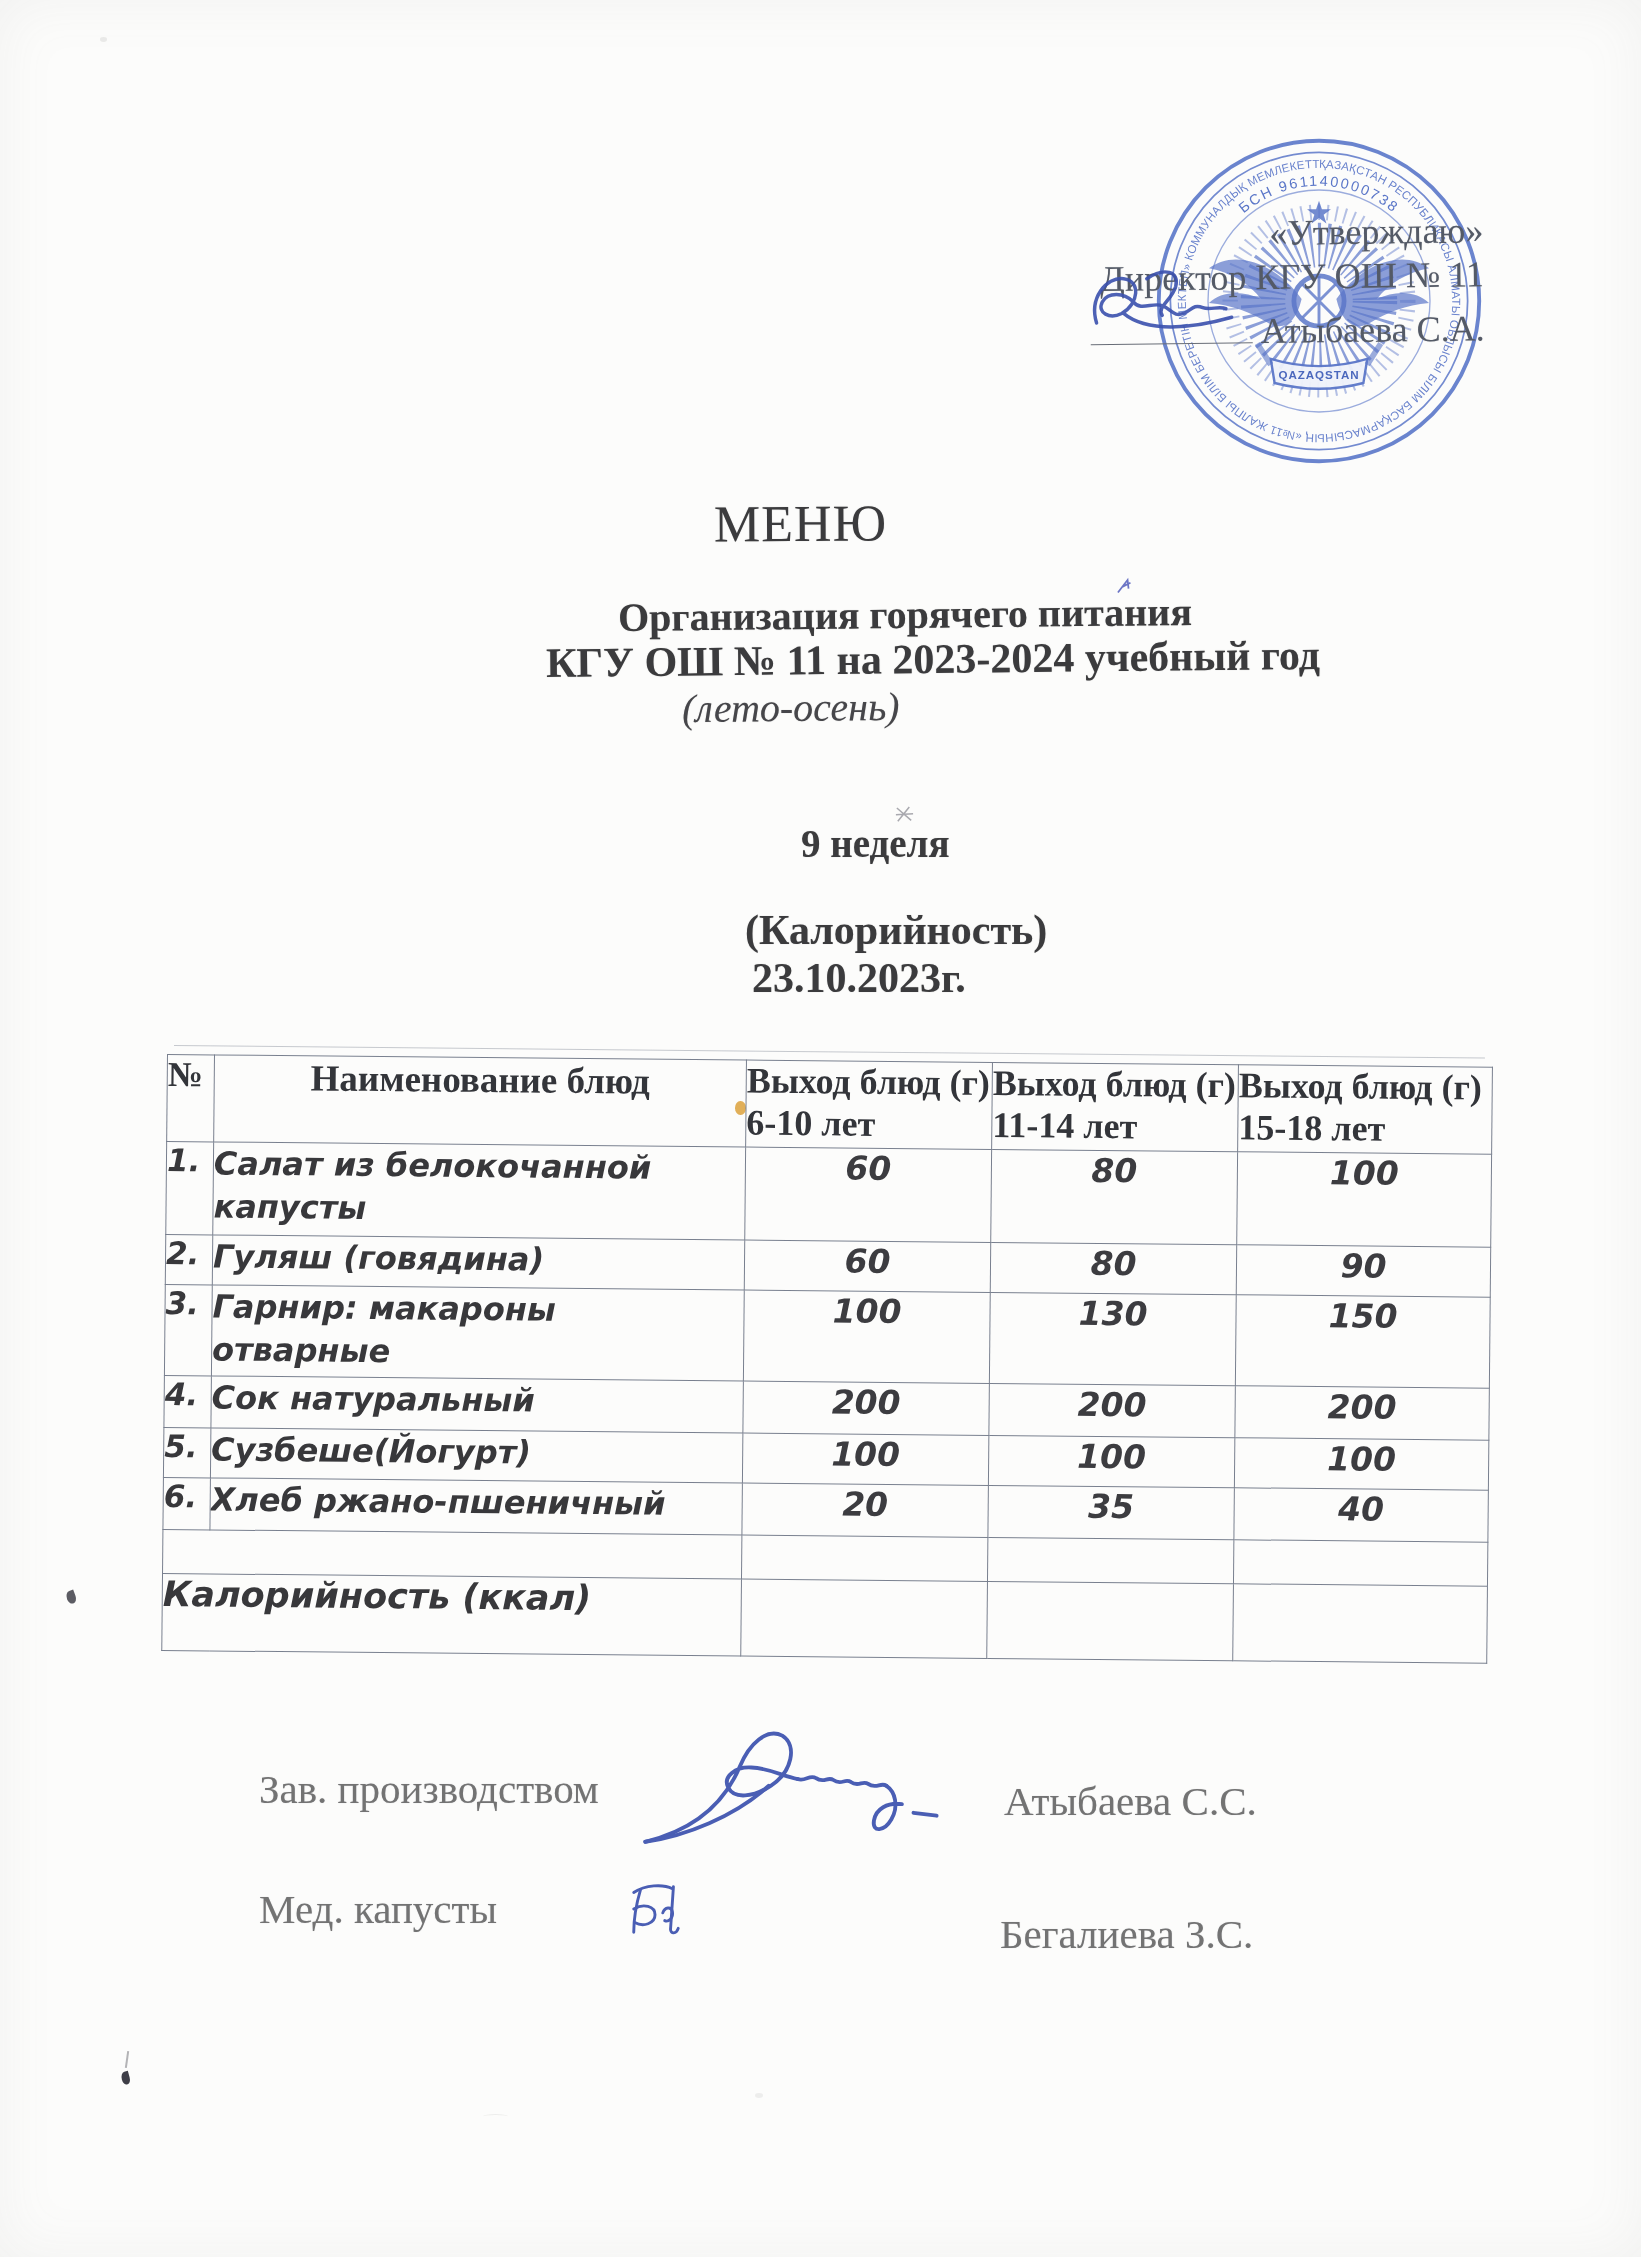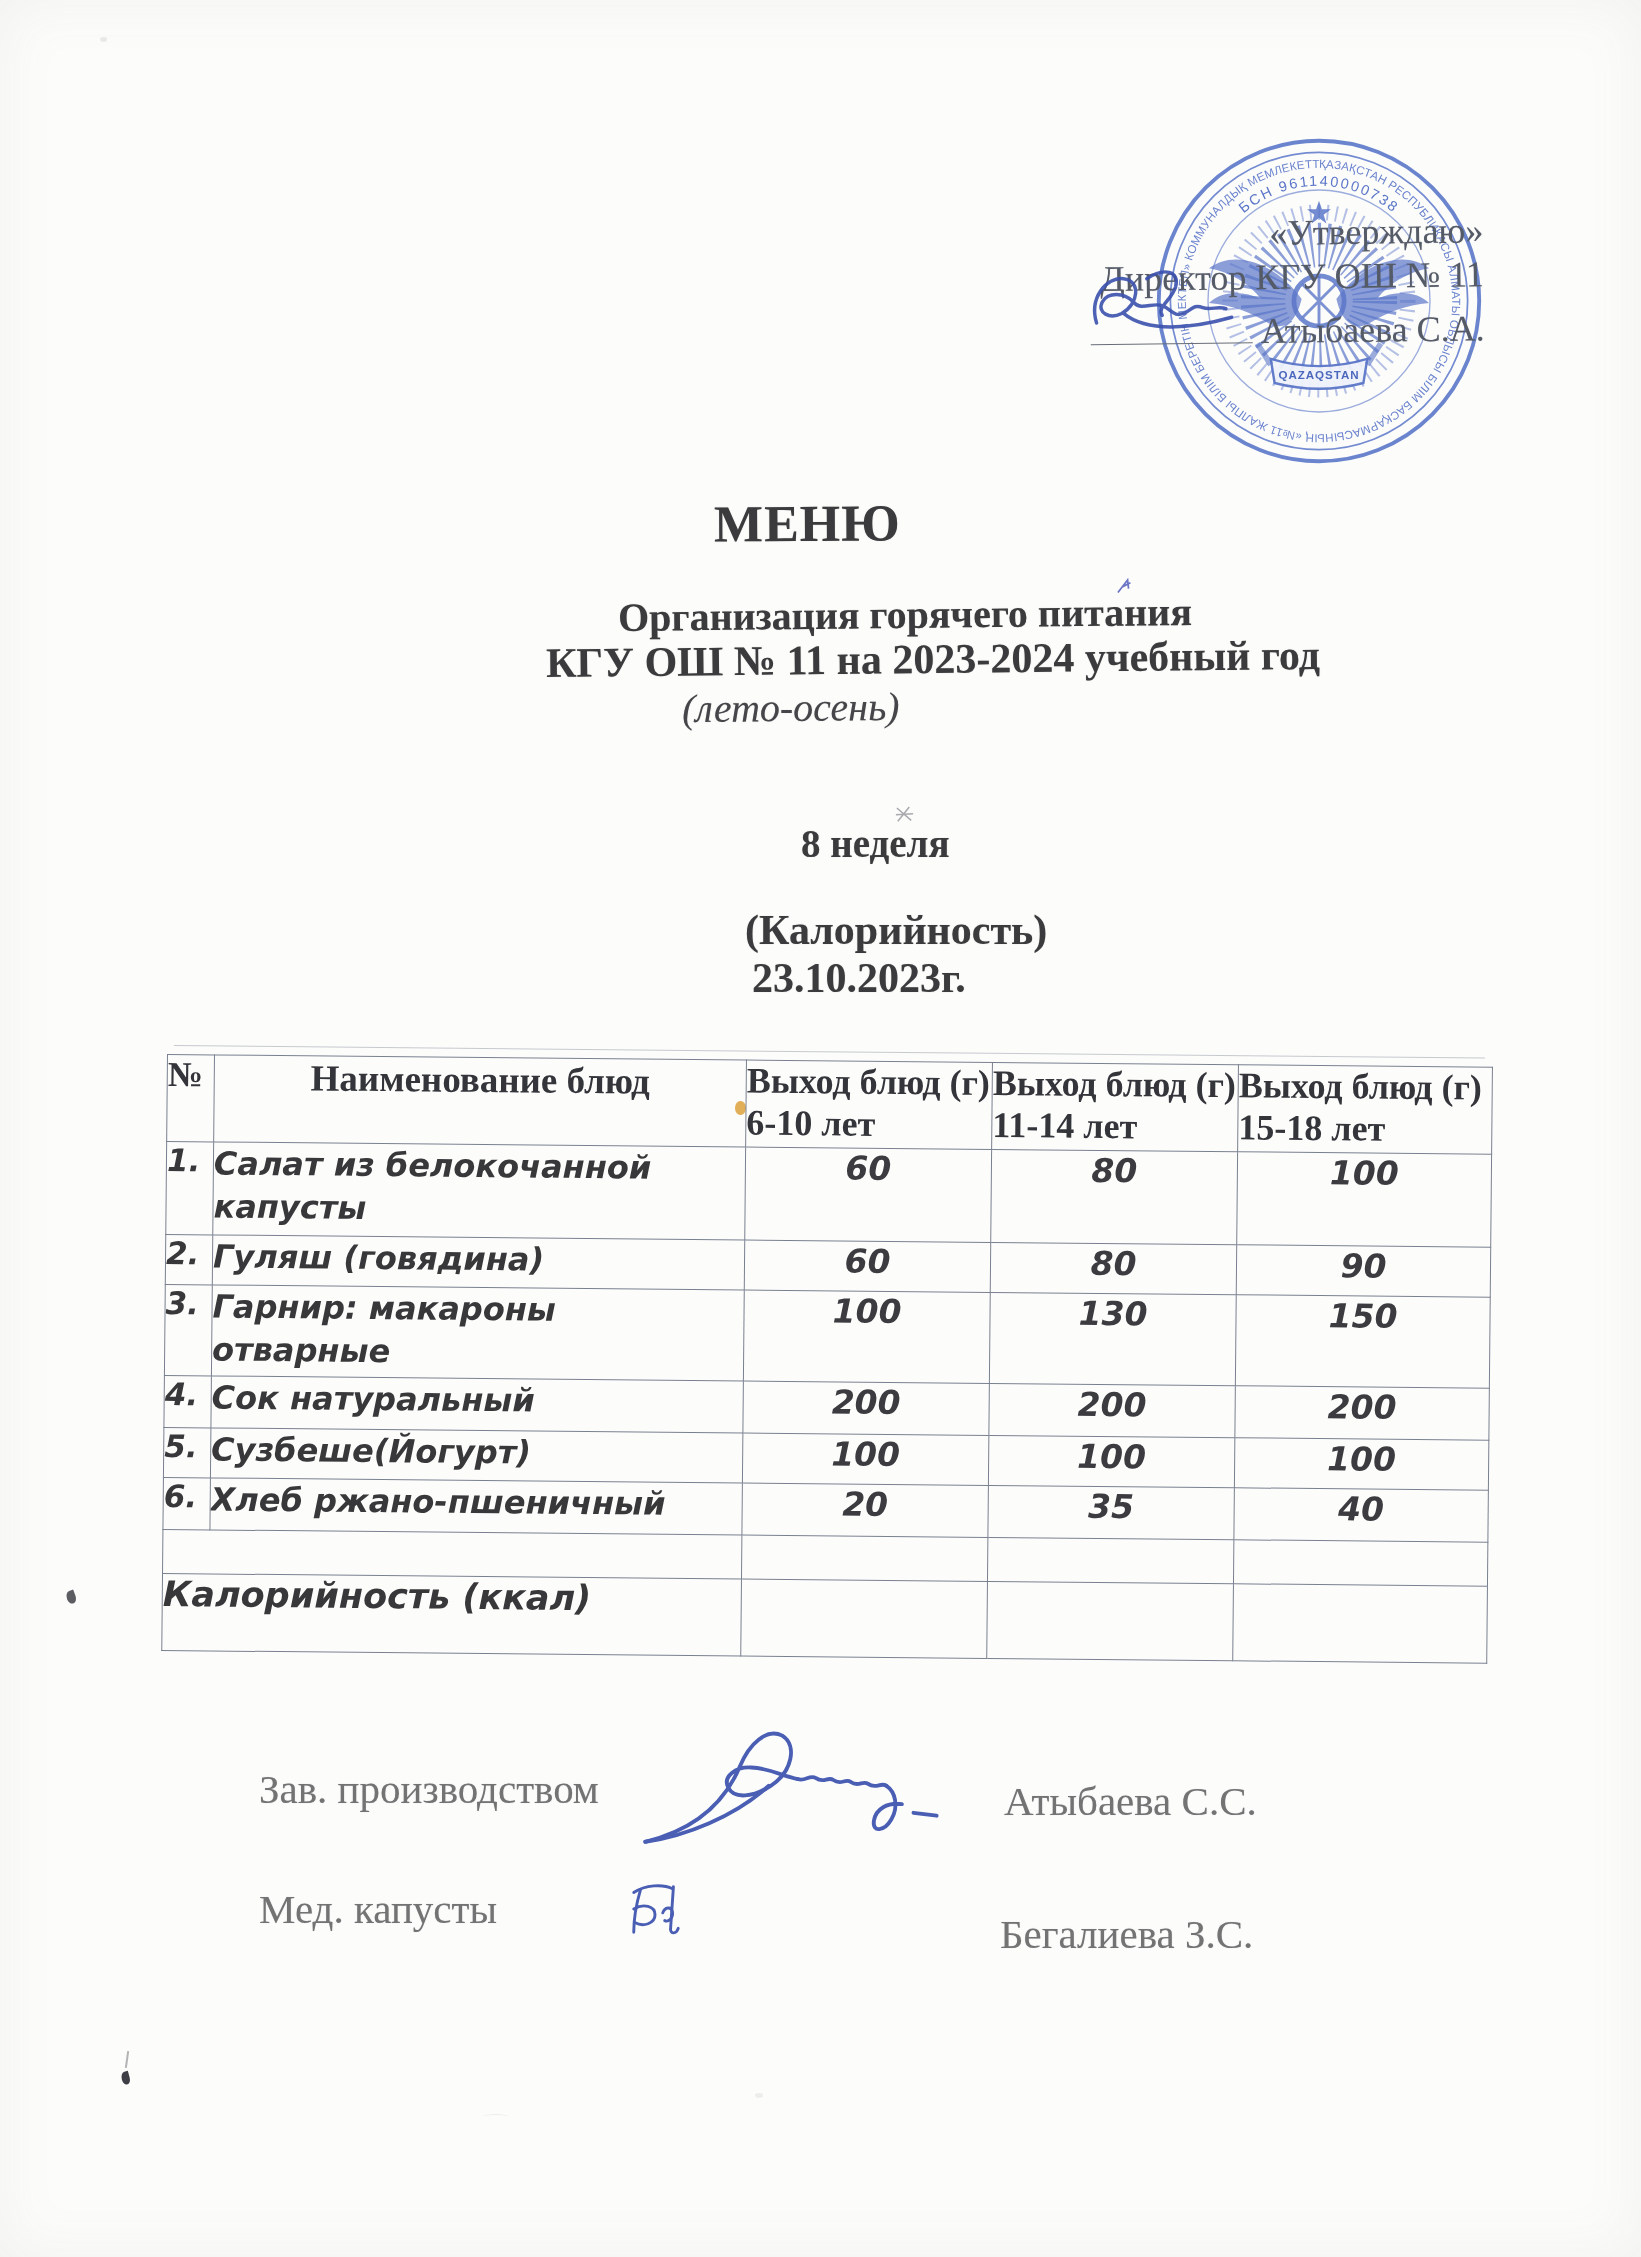--- a/index.html
+++ b/index.html
@@ -22,21 +22,21 @@
   .approval .l2{margin-top:1.9px;}
   .approval .l3{margin-top:11.6px;white-space:nowrap;}
   .sig-line{display:inline-block;width:162px;border-bottom:1.9px solid #676c76;height:29px;margin-right:7.7px;}
 
   
   .stamp{position:absolute;left:1153px;top:135px;width:332px;height:332px;z-index:2;opacity:.92;filter:blur(0.3px);}
   .director-sig{position:absolute;left:1085px;top:263px;width:222px;height:97px;z-index:4;}
 
   
   .hline{position:absolute;white-space:nowrap;text-shadow:0 0 1px rgba(40,40,40,.3);}
-  .title{left:714px;top:494px;font-size:52px;font-weight:bold;letter-spacing:1px;transform:rotate(-0.3deg);}
+  .title{left:714px;top:494px;font-size:52px;font-weight:normal;letter-spacing:1px;transform:rotate(-0.3deg);}
   .sub1{left:618px;top:591px;font-size:40px;font-weight:bold;transform:rotate(-0.6deg);}
   .sub2{left:546px;top:635px;font-size:42px;font-weight:bold;transform:rotate(-0.6deg);}
   .sub3{left:682px;top:684px;font-size:40px;font-style:italic;transform:rotate(-0.6deg);color:#46464a;}
   .week{left:801px;top:821px;font-size:39px;font-weight:bold;}
   .weekday{left:745px;top:906px;font-size:42px;font-weight:bold;}
   .datl{left:752px;top:954px;font-size:42px;font-weight:bold;}
 
   
   .mark{position:absolute;pointer-events:none;}
   .orange-dot{left:735px;top:1101px;width:10.6px;height:13.5px;border-radius:50%;background:#dda23c;opacity:.85;filter:blur(0.4px);}
@@ -128,21 +128,21 @@
     <path d="M 50 40 C 58 50 70 40 80 44 C 90 48 92 56 102 52 C 110 49 112 42 122 46 C 130 49 138 44 146 47"></path>
     <path d="M 40 52 C 64 72 110 68 152 56"></path>
     <path d="M 64 16 C 82 4 98 8 94 24 C 90 38 74 46 80 54"></path>
   </g>
 </svg>
 
 <div class="hline title">МЕНЮ</div>
 <div class="hline sub1">Организация горячего питания</div>
 <div class="hline sub2">КГУ ОШ № 11 на 2023-2024 учебный год</div>
 <div class="hline sub3">(лето-осень)</div>
-<div class="hline week">8 неделя</div>
+<div class="hline week">9 неделя</div>
 <div class="hline weekday">(Калорийность)</div>
 <div class="hline datl">23.10.2023г.</div>
 
 <svg class="blue-tick" viewBox="0 0 20 20">
   <path d="M 2 16 L 12 3 L 13 12 M 7 10 L 15 6" stroke="#4753b8" stroke-width="1.8" fill="none" opacity=".8"></path>
 </svg>
 <svg class="gray-x" viewBox="0 0 22 20">
   <path d="M 3 3 L 18 16 M 16 2 L 4 17 M 2 10 L 20 9" stroke="#8e8e96" stroke-width="1.6" fill="none"></path>
 </svg>
 <div class="mark orange-dot"></div>

